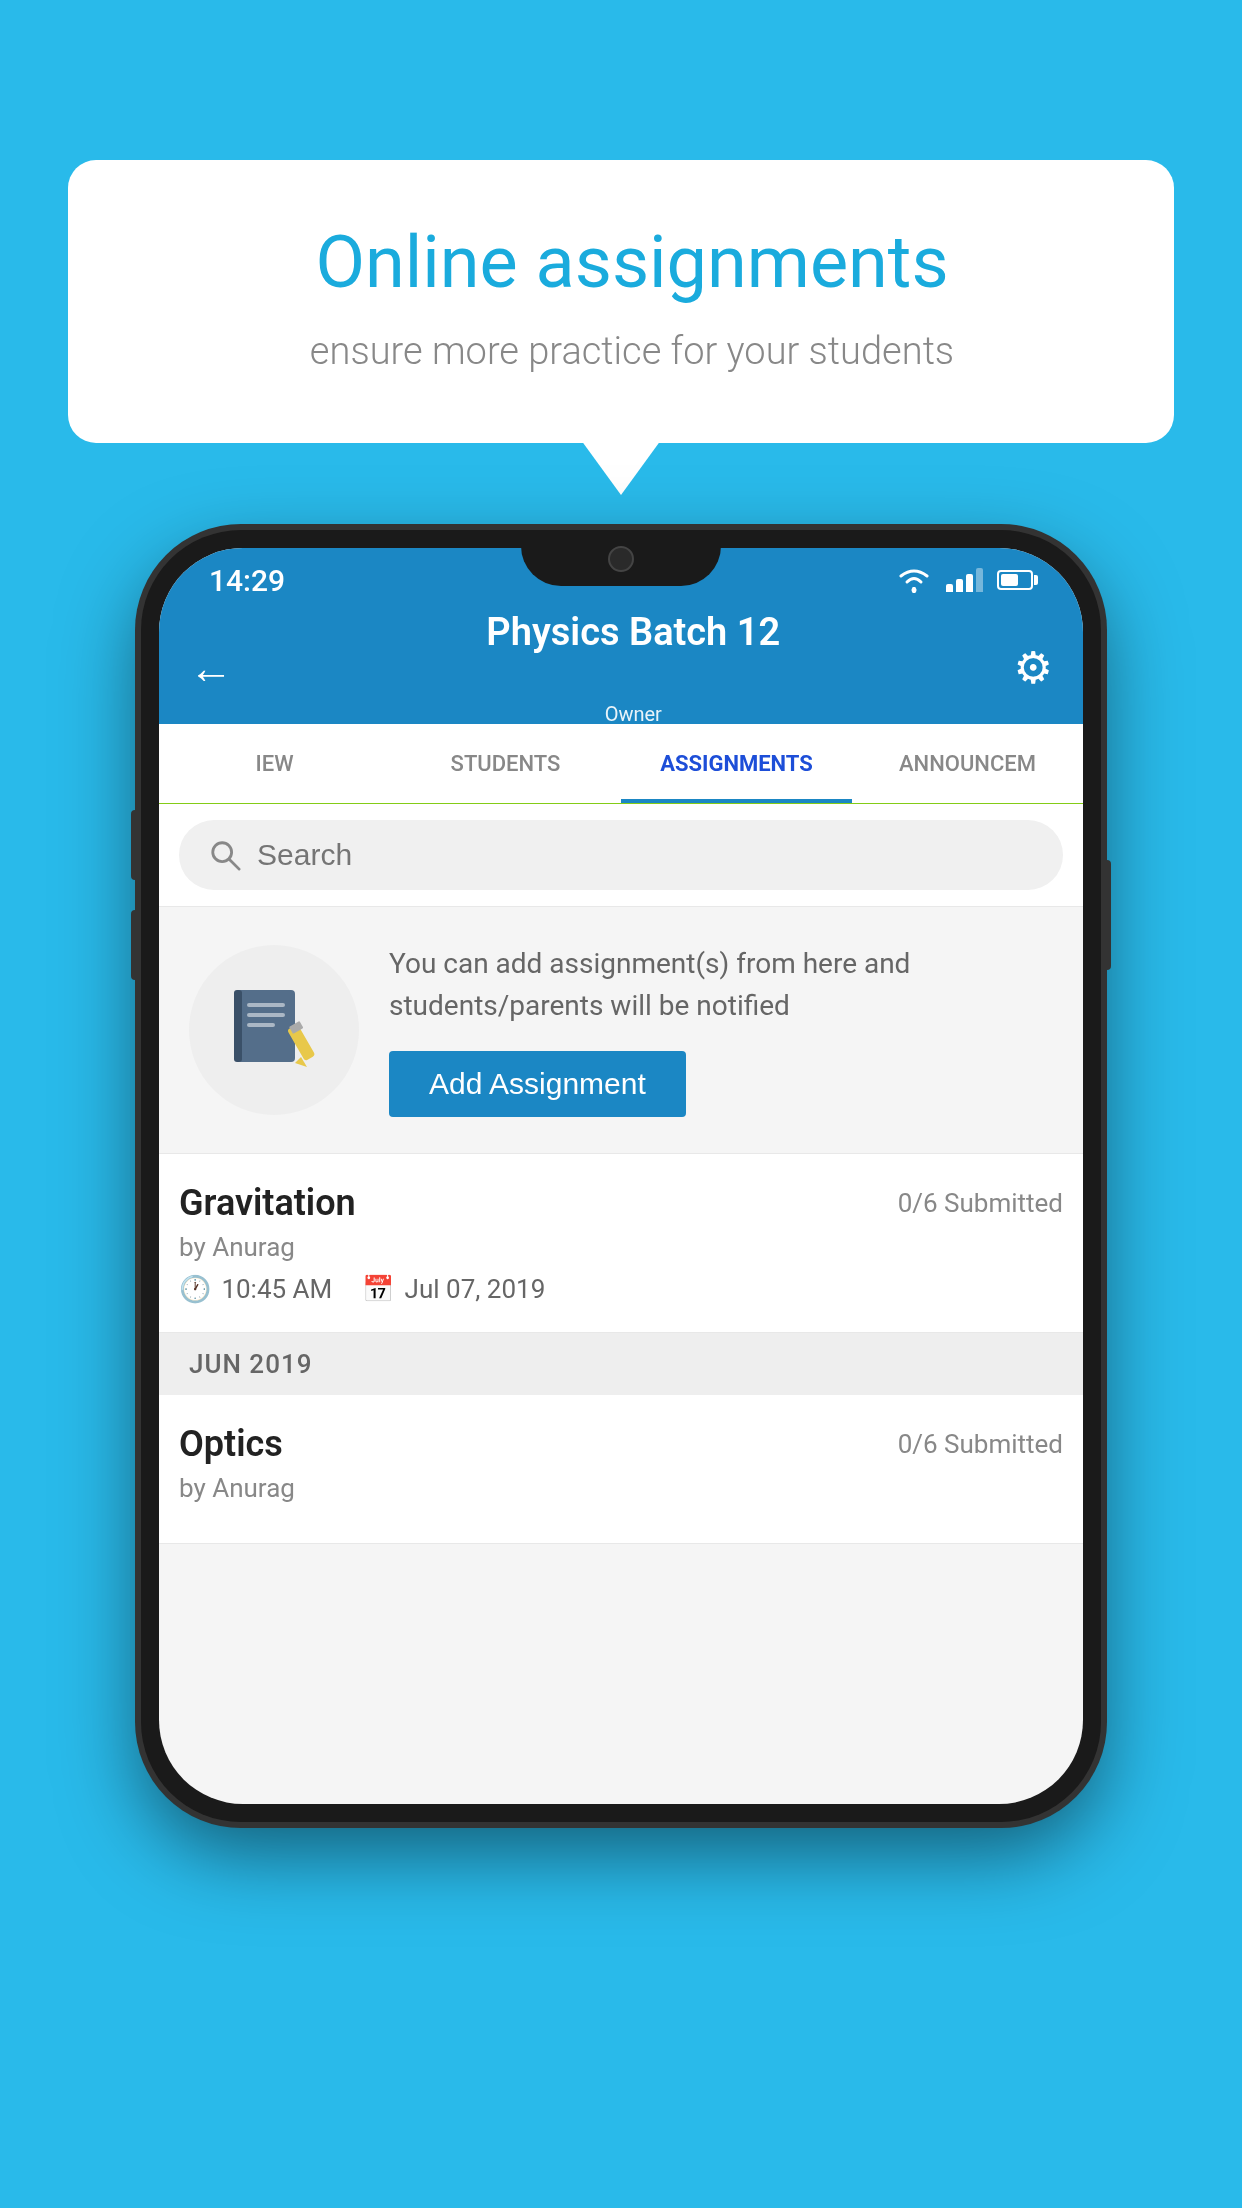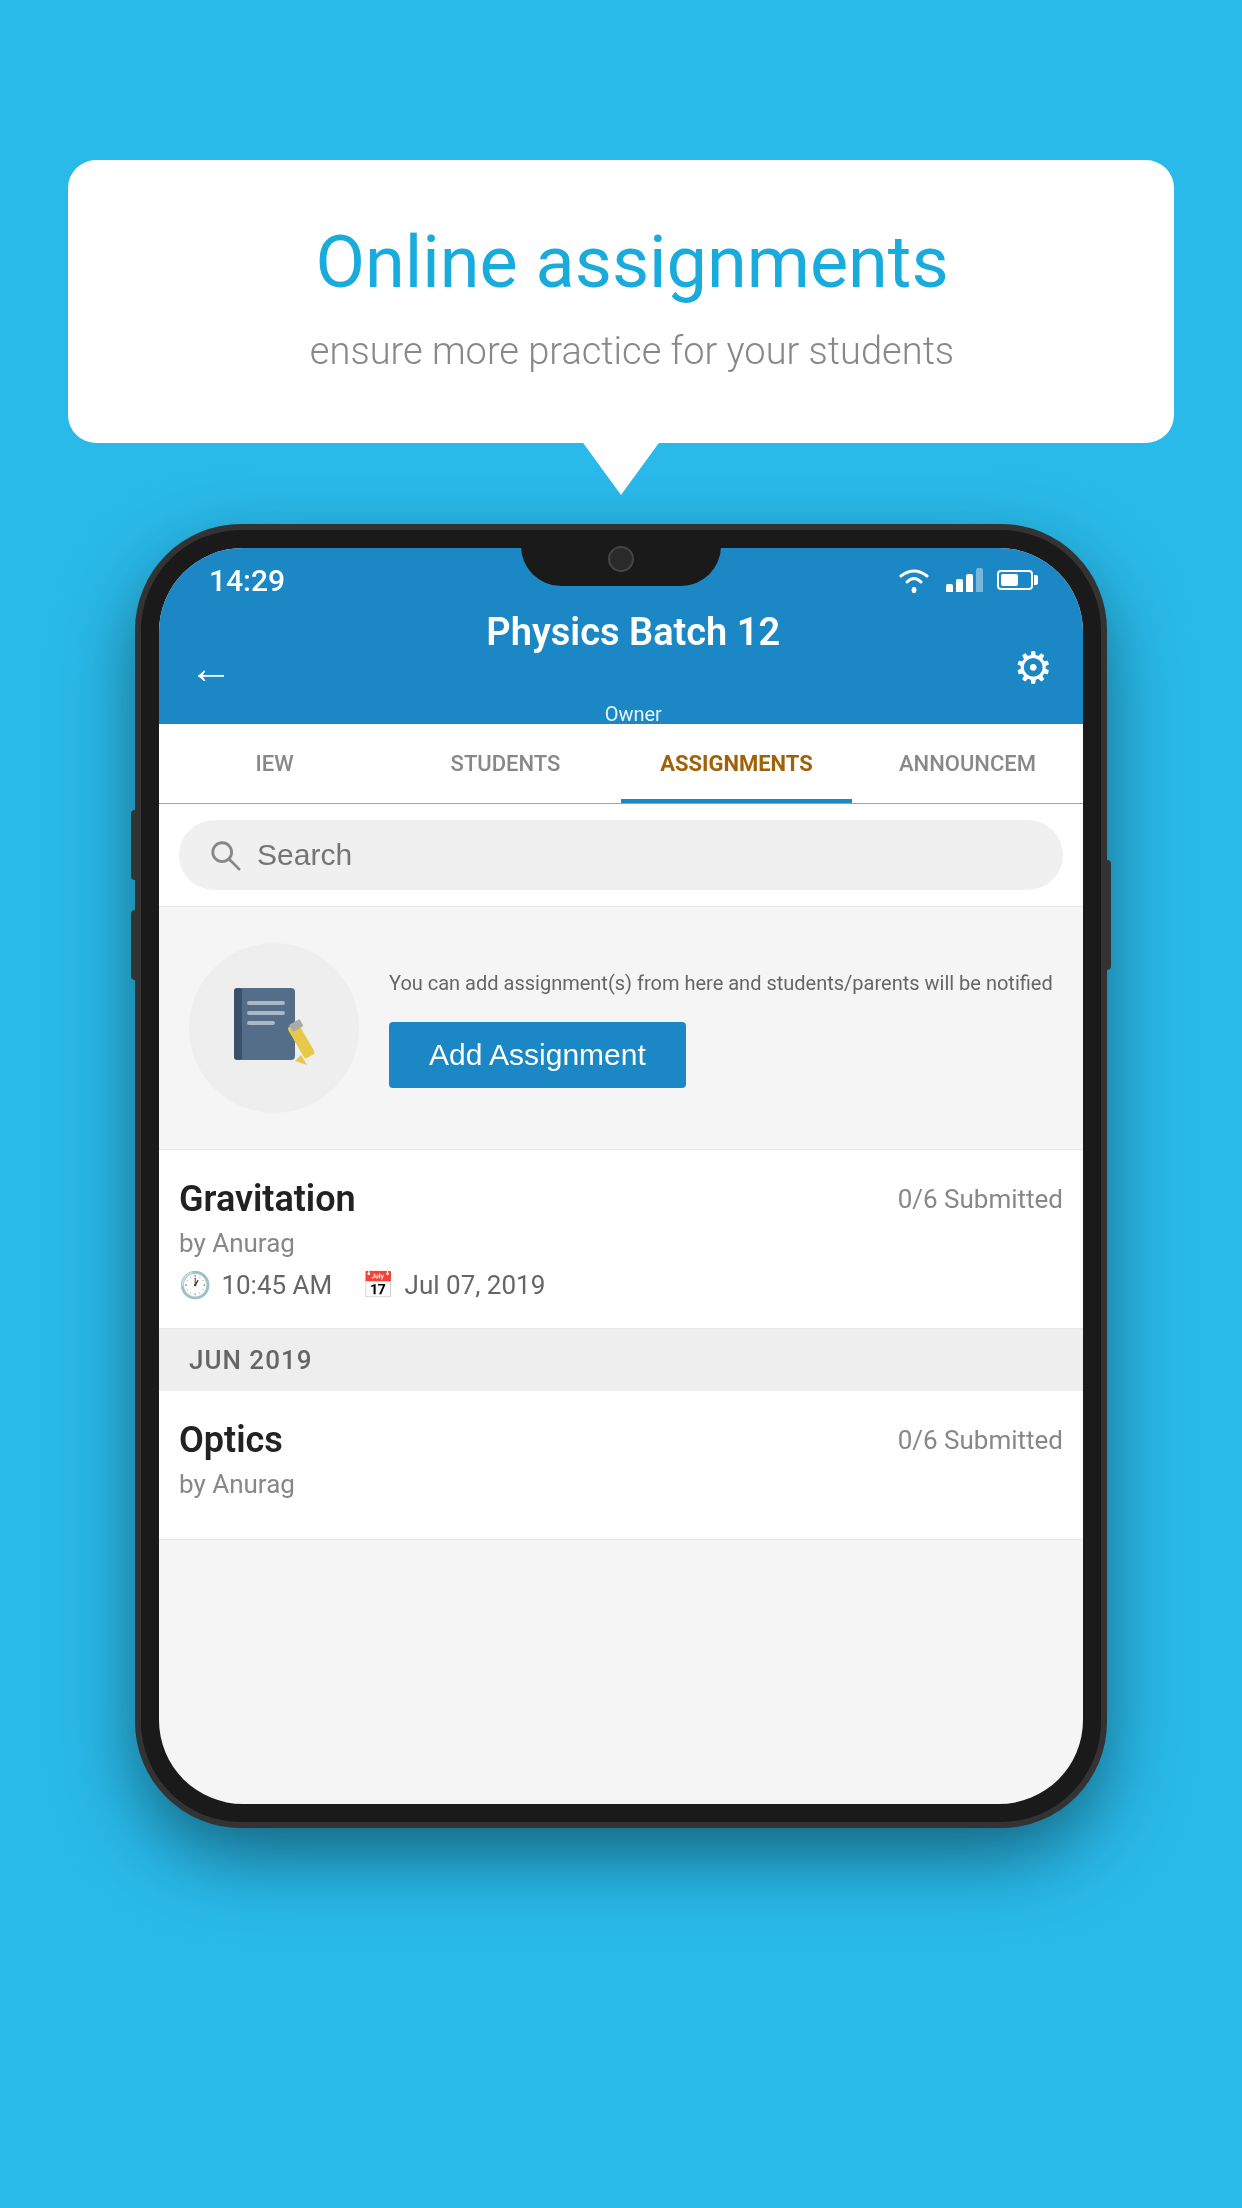--- a/index.html
+++ b/index.html
@@ -236,21 +236,21 @@
       font-size: 24px;
       font-weight: 500;
       color: #888;
       cursor: pointer;
       position: relative;
       white-space: nowrap;
       overflow: hidden;
     }
 
     .tab-item.active {
-      color: #a16207;
+      color: #1d4ed8;
       font-weight: 700;
     }
 
     .tab-item.active::after {
       content: '';
       position: absolute;
       bottom: 0;
       left: 0;
       right: 0;
       height: 4px;
@@ -292,21 +292,21 @@
       align-items: center;
       justify-content: center;
     }
 
     .promo-text-container {
       flex: 1;
     }
 
     .promo-description {
       color: #666;
-      font-size: 20px;
+      font-size: 28px;
       line-height: 1.5;
       margin-bottom: 24px;
     }
 
     .add-assignment-btn {
       background: #1B87C4;
       color: white;
       border: none;
       border-radius: 4px;
       padding: 16px 40px;

